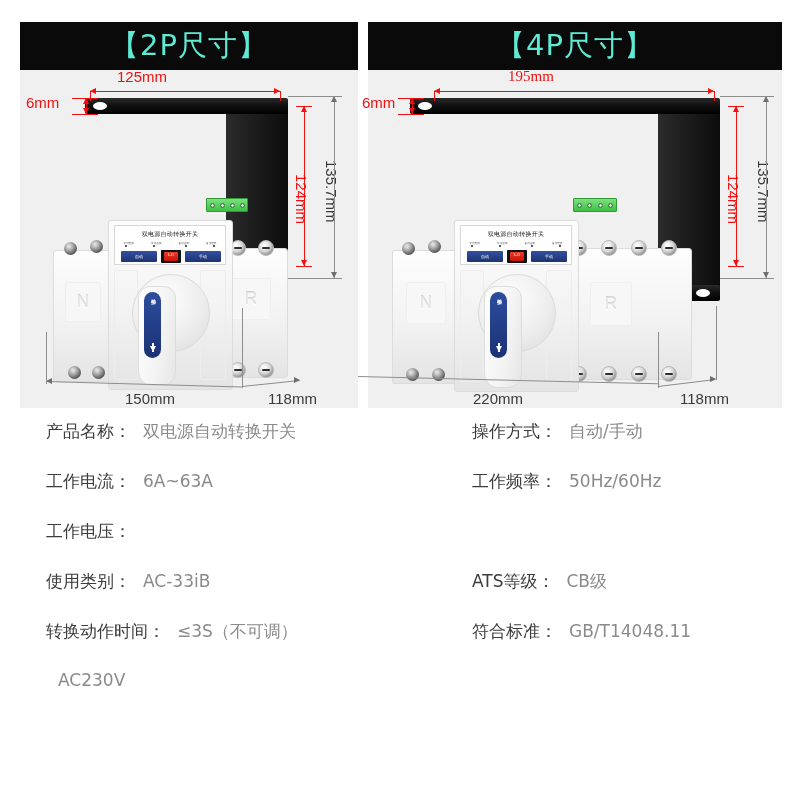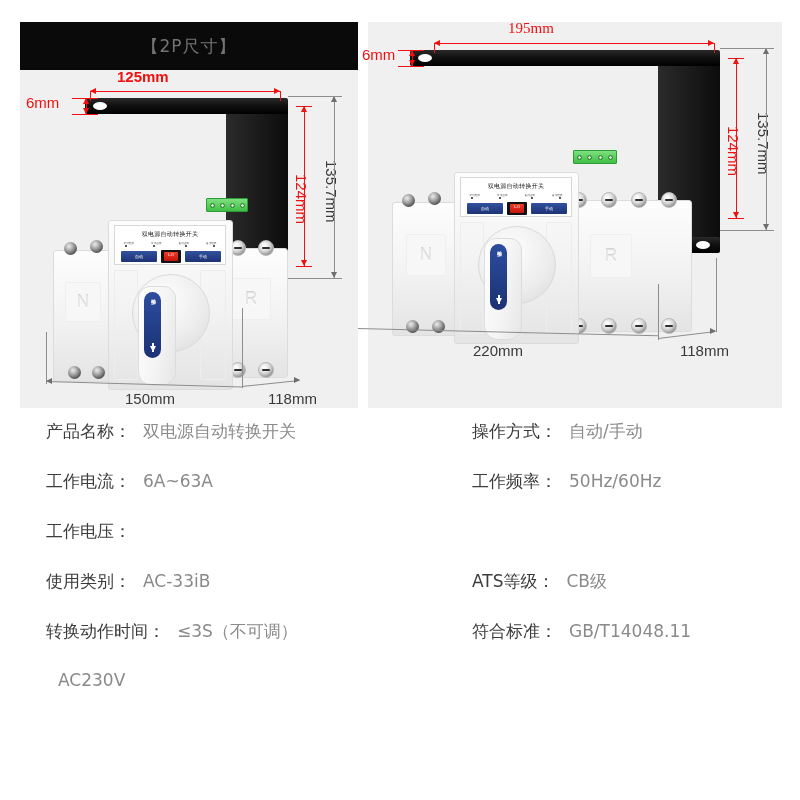--- a/index.html
+++ b/index.html
@@ -15,21 +15,21 @@
   .panels { position: absolute; left: 0; top: 22px; width: 800px; height: 386px; }
   .panel { position: absolute; top: 0; background: #f0f0f0; }
   .panel.left  { left: 20px;  width: 338px; height: 386px; }
   .panel.right { left: 368px; width: 414px; height: 386px; }
 
   .panel-header {
     height: 48px; background: #0a0a0a;
     display: flex; align-items: center; justify-content: center;
   }
   .panel-header .title {
-    color: #737373; font-size: 17px; letter-spacing: 1px;
+    color: #5eead4; font-size: 29px; letter-spacing: 1px;
     font-family: "DejaVu Sans", "Liberation Sans", sans-serif;
   }
   .panel-body { position: relative; width: 100%; height: 338px; background: #f0f0f0; }
 
   
   .dim { position: absolute; white-space: nowrap; font-size: 15px; color: #3a3a3a;
          font-family: "Liberation Sans", sans-serif; }
   .dim.red { color: #f01010; }
   .dim.vert { transform-origin: left top; }
 
@@ -246,21 +246,21 @@
           </div>
         </div>
 
         <div class="dim red" style="left:6px;top:24px;">6mm</div>
         <div class="rule h red" style="left:52px;top:28px;width:26px;"></div>
         <div class="rule h red" style="left:52px;top:44px;width:26px;"></div>
         <div class="rule v red" style="left:66px;top:28px;height:16px;"></div>
         <div class="arr u" style="left:63px;top:28px;"></div>
         <div class="arr d" style="left:63px;top:38px;"></div>
 
-        <div class="dim red" style="left:97px;top:-2px;font-weight:bold;">125mm</div>
+        <div class="dim red" style="left:97px;top:-2px;">125mm</div>
         <div class="rule h red" style="left:70px;top:21px;width:190px;"></div>
         <div class="arr l" style="left:70px;top:18px;"></div>
         <div class="arr r" style="left:254px;top:18px;"></div>
         <div class="rule v red" style="left:70px;top:21px;height:10px;"></div>
         <div class="rule v red" style="left:260px;top:21px;height:10px;"></div>
 
         <div class="dim red vert" style="left:290px;top:104px;transform:rotate(90deg);">124mm</div>
         <div class="rule v red" style="left:284px;top:36px;height:160px;"></div>
         <div class="arr u" style="left:281px;top:36px;"></div>
         <div class="arr d" style="left:281px;top:190px;"></div>
@@ -280,20 +280,23 @@
         <div class="rule v" style="left:26px;top:262px;height:52px;"></div>
 
         <div class="dim" style="left:248px;top:320px;">118mm</div>
         <div class="rule h" style="left:222px;top:316px;width:58px;transform:rotate(-6deg);transform-origin:left center;"></div>
         <div class="arr gr" style="left:274px;top:307px;"></div>
         <div class="rule v" style="left:222px;top:238px;height:80px;"></div>
       </div>
     </div>
 
     <div class="panel right">
+      <div class="panel-header">
+        <span class="title">【4P尺寸】</span>
+      </div>
       <div class="panel-body">
 
         <div class="device" style="left:0;top:0;width:414px;height:338px;">
           <div class="sideplate" style="left:290px;top:30px;width:62px;height:200px;"></div>
           <div class="mountbar" style="left:42px;top:28px;width:310px;height:16px;"></div>
           <div class="mounthole" style="left:50px;top:32px;width:14px;height:8px;"></div>
           <div class="mountbar" style="left:42px;top:215px;width:310px;height:16px;"></div>
           <div class="mounthole" style="left:328px;top:219px;width:14px;height:8px;"></div>
 
           <div class="terminal-green" style="left:205px;top:128px;width:44px;height:14px;">

